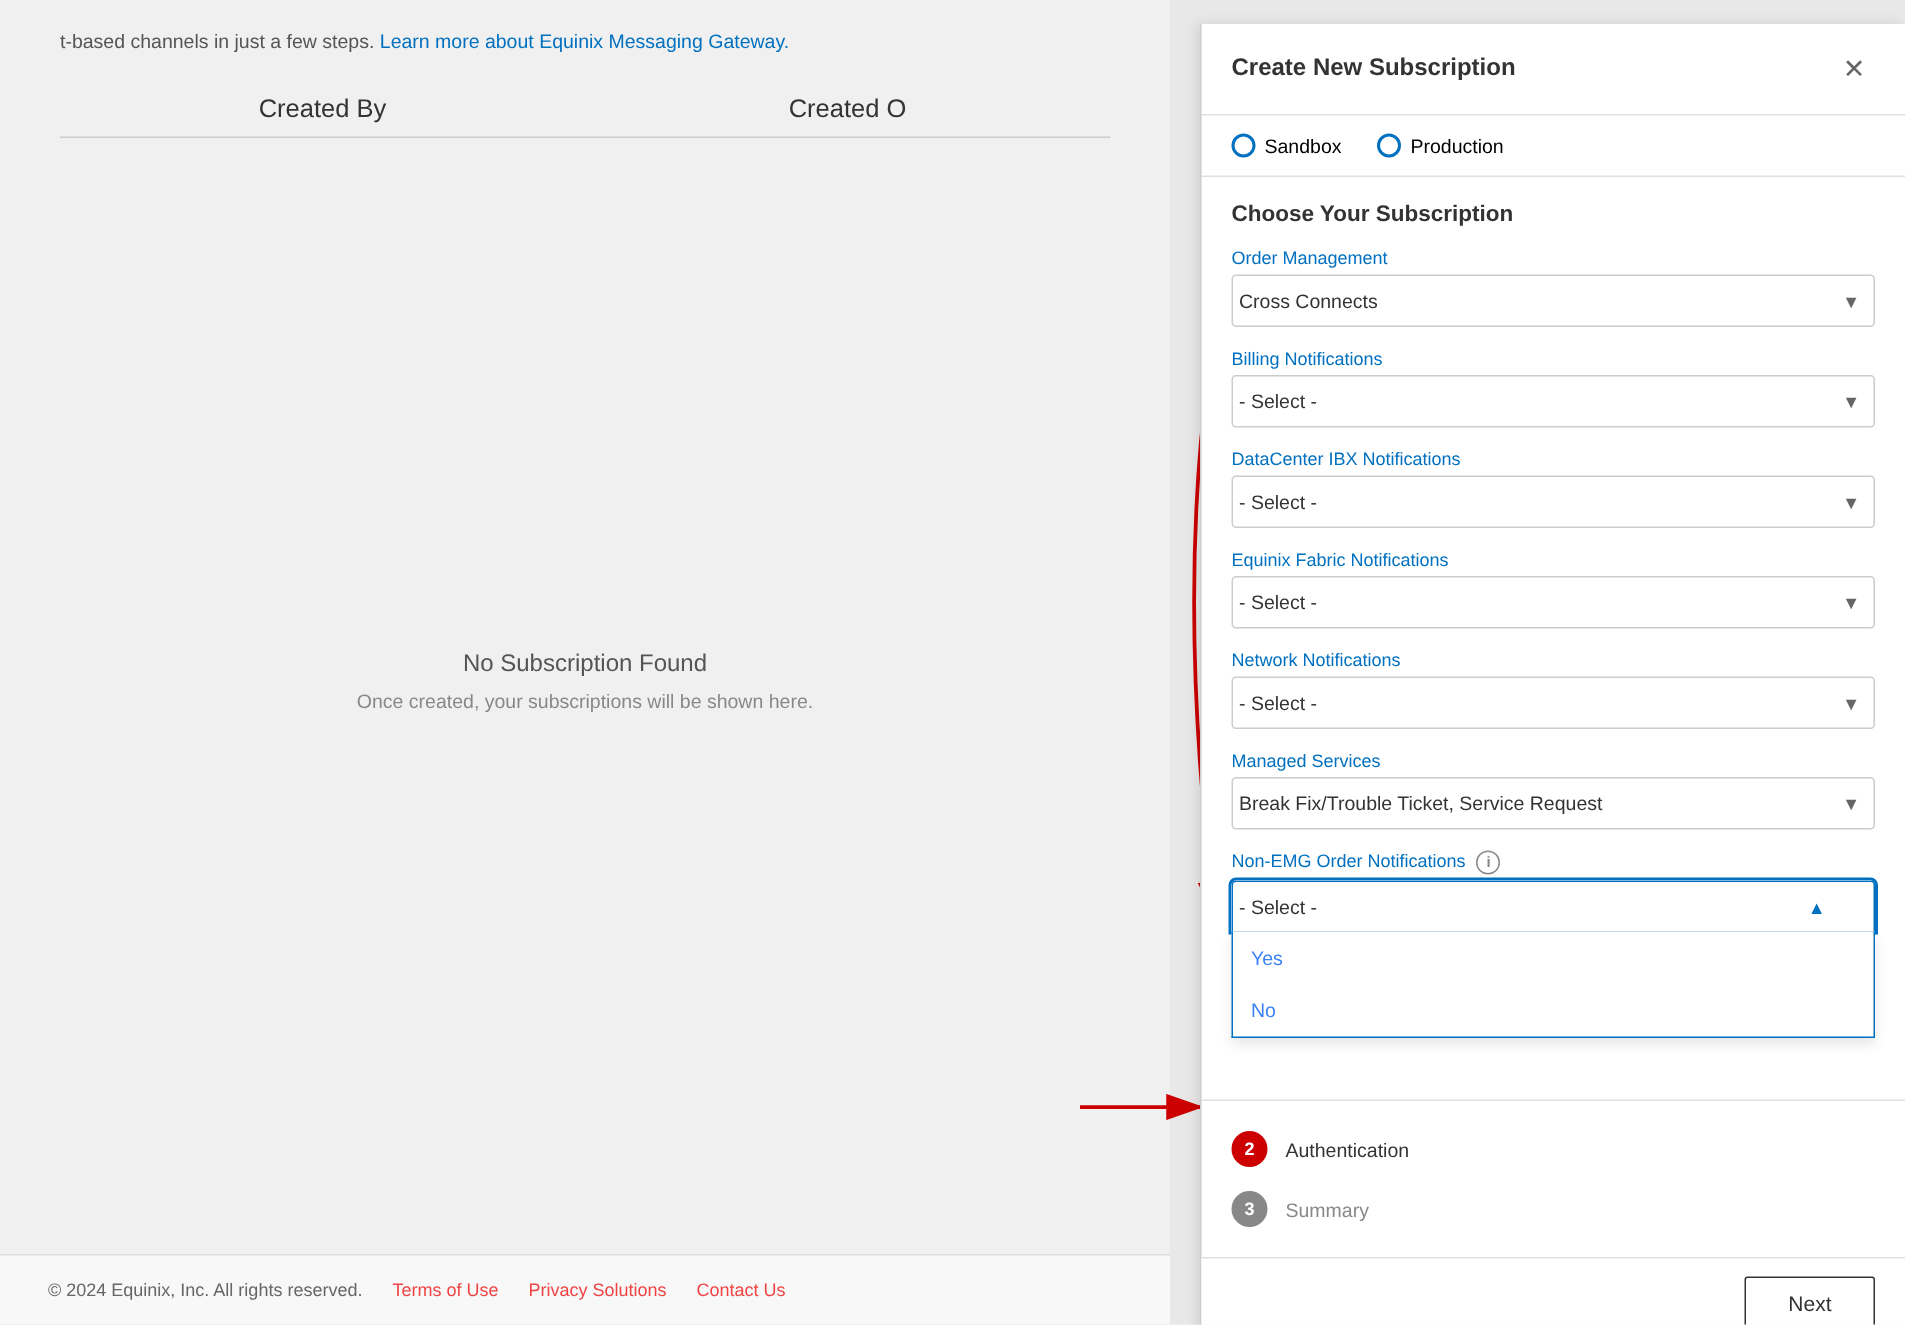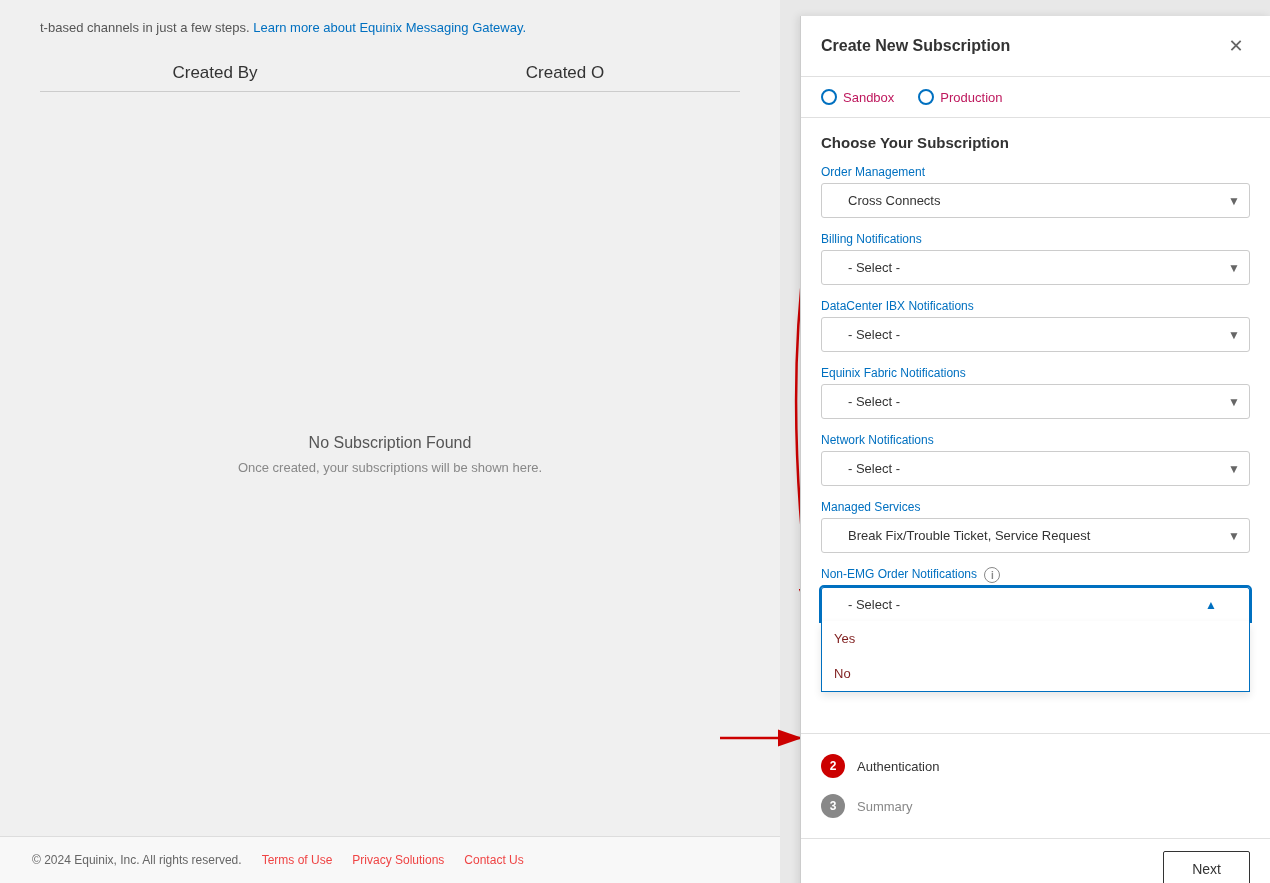--- a/index.html
+++ b/index.html
@@ -146,21 +146,21 @@
       gap: 24px;
       padding: 12px 20px;
       border-bottom: 1px solid #e0e0e0;
     }
 
     .radio-option {
       display: flex;
       align-items: center;
       gap: 6px;
       font-size: 13px;
-      color: #be185d;
+      color: #000000;
       cursor: pointer;
     }
 
     .radio-circle {
       width: 16px;
       height: 16px;
       border-radius: 50%;
       border: 2px solid #0070c0;
       display: flex;
       align-items: center;
@@ -203,21 +203,21 @@
       margin-bottom: 4px;
       display: block;
     }
 
     .select-wrapper {
       position: relative;
     }
 
     .select-field {
       width: 100%;
-      padding: 9px 32px 9px 26px;
+      padding: 9px 32px 9px 4px;
       border: 1px solid #ccc;
       border-radius: 3px;
       font-size: 13px;
       color: #333;
       background: #fff;
       appearance: none;
       cursor: pointer;
     }
 
     .select-field.active {
@@ -248,21 +248,21 @@
       background: #fff;
       border: 1px solid #0070c0;
       border-top: none;
       z-index: 100;
       box-shadow: 0 4px 8px rgba(0,0,0,0.1);
     }
 
     .dropdown-option {
       padding: 10px 12px;
       font-size: 13px;
-      color: #7f1d1d;
+      color: #3b82f6;
       cursor: pointer;
     }
 
     
     .info-icon {
       display: inline-flex;
       align-items: center;
       justify-content: center;
       width: 16px;
       height: 16px;

